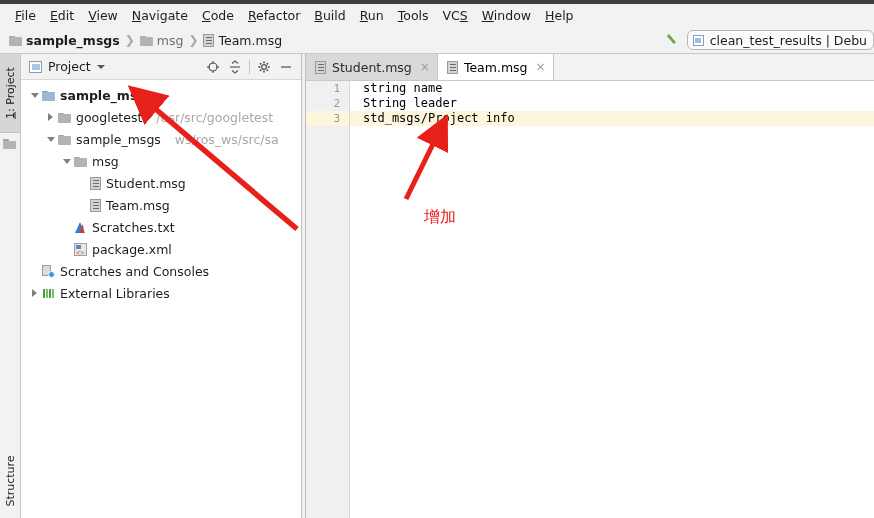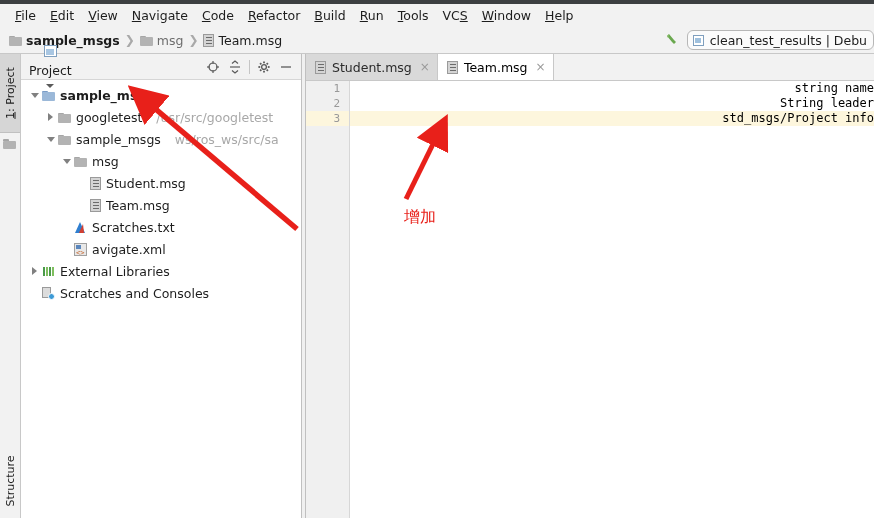--- a/index.html
+++ b/index.html
@@ -221,21 +221,20 @@
     display: flex;
     align-items: center;
     padding: 0 4px 0 8px;
     box-sizing: border-box;
   }
   #project-title {
     display: flex;
     align-items: center;
     gap: 6px;
     font-size: 12.5px;
-    flex-direction: column;
   }
   .ic-projwin {
     width: 13px; height: 12px;
     border: 1px solid #7f9fbe;
     background: #ffffff;
     box-sizing: border-box;
     position: relative;
     flex: 0 0 auto;
   }
   .ic-projwin::after {
@@ -473,21 +472,21 @@
     text-align: right;
     padding-right: 9px;
     color: #999999;
     font-size: 11px;
     font-family: "DejaVu Sans Mono", monospace;
     box-sizing: border-box;
   }
   #code-lines {
     position: absolute;
     left: 45px; top: 0;
-    right: 0; height: 437px; text-align: right;
+    right: 0; height: 437px;
   }
   .cline {
     height: 15px;
     line-height: 15px;
     padding-left: 12px;
     white-space: pre;
     color: #000000;
     box-sizing: border-box;
   }
   .hl-row { background: #fdf6dd; }
@@ -501,21 +500,21 @@
 
   
   #overlay {
     position: absolute;
     left: 0; top: 0;
     width: 874px; height: 518px;
     pointer-events: none;
   }
   #anno-text {
     position: absolute;
-    left: 404px; top: 207px;
+    left: 424px; top: 207px;
     color: #e8201a;
     font-size: 16px;
     font-family: "DejaVu Sans", sans-serif;
     white-space: nowrap;
   }
 </style>
 </head>
 <body>
 
 <div id="title-strip"></div>
@@ -671,34 +670,34 @@
       <span class="tlabel">Team.msg</span>
     </div>
 
     <div class="trow" style="padding-left:53px">
       <span class="ic-cmake"></span>
       <span class="tlabel">Scratches.txt</span>
     </div>
 
     <div class="trow" style="padding-left:53px">
       <span class="ic-xml"></span>
-      <span class="tlabel">avigate.xml</span>
+      <span class="tlabel">package.xml</span>
+    </div>
+
+    <div class="trow" style="padding-left:21px">
+      <span class="ic-scratch"></span>
+      <span class="tlabel">Scratches and Consoles</span>
     </div>
 
     <div class="trow" style="padding-left:6px">
       <span class="twist">
           <span class="tri-r"></span>
         </span>
       <span class="ic-libs"></span>
       <span class="tlabel">External Libraries</span>
-    </div>
-
-    <div class="trow" style="padding-left:21px">
-      <span class="ic-scratch"></span>
-      <span class="tlabel">Scratches and Consoles</span>
     </div>
   </div>
 </div>
 
 <div id="splitter"></div>
 
 <div id="editor-area">
   <div id="tab-bar">
     <div class="etab inactive">
       <span class="ic-msg"></span>

